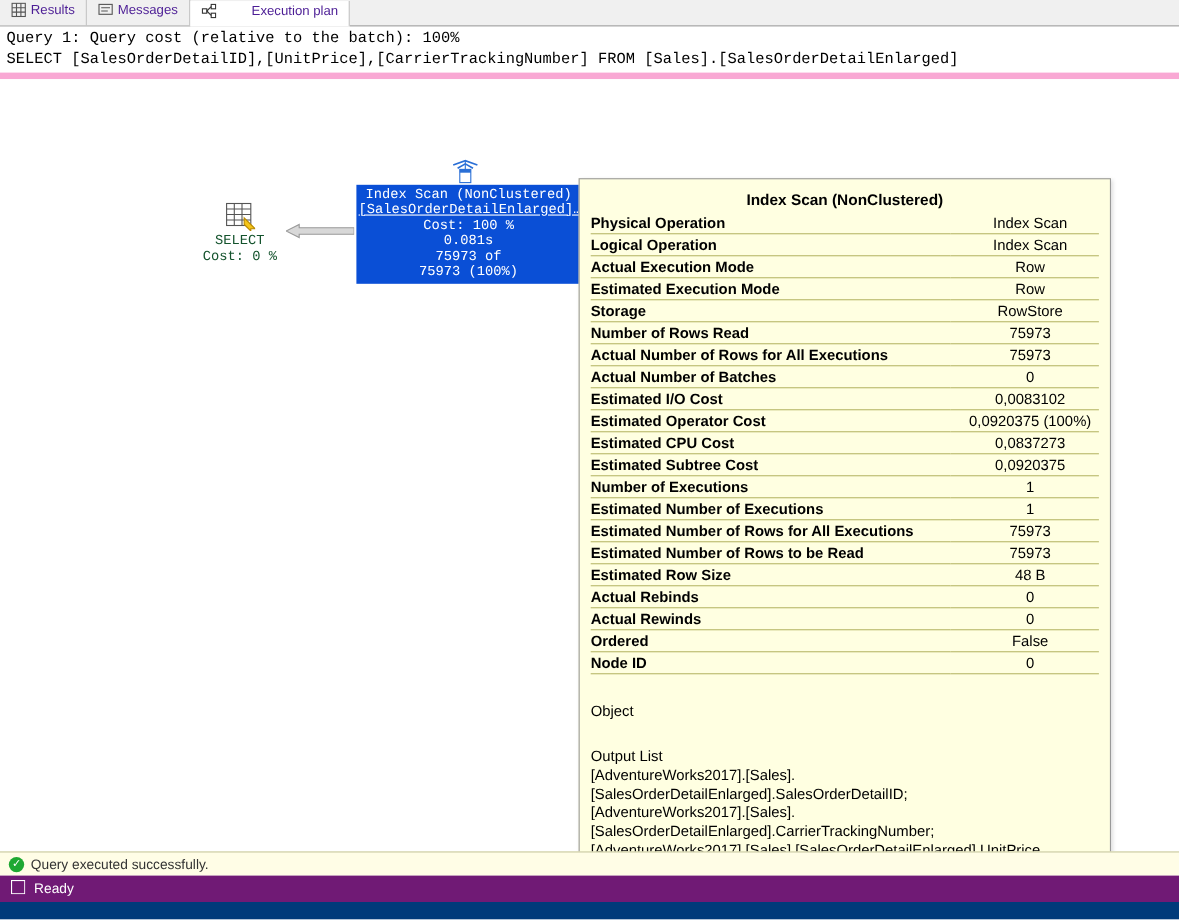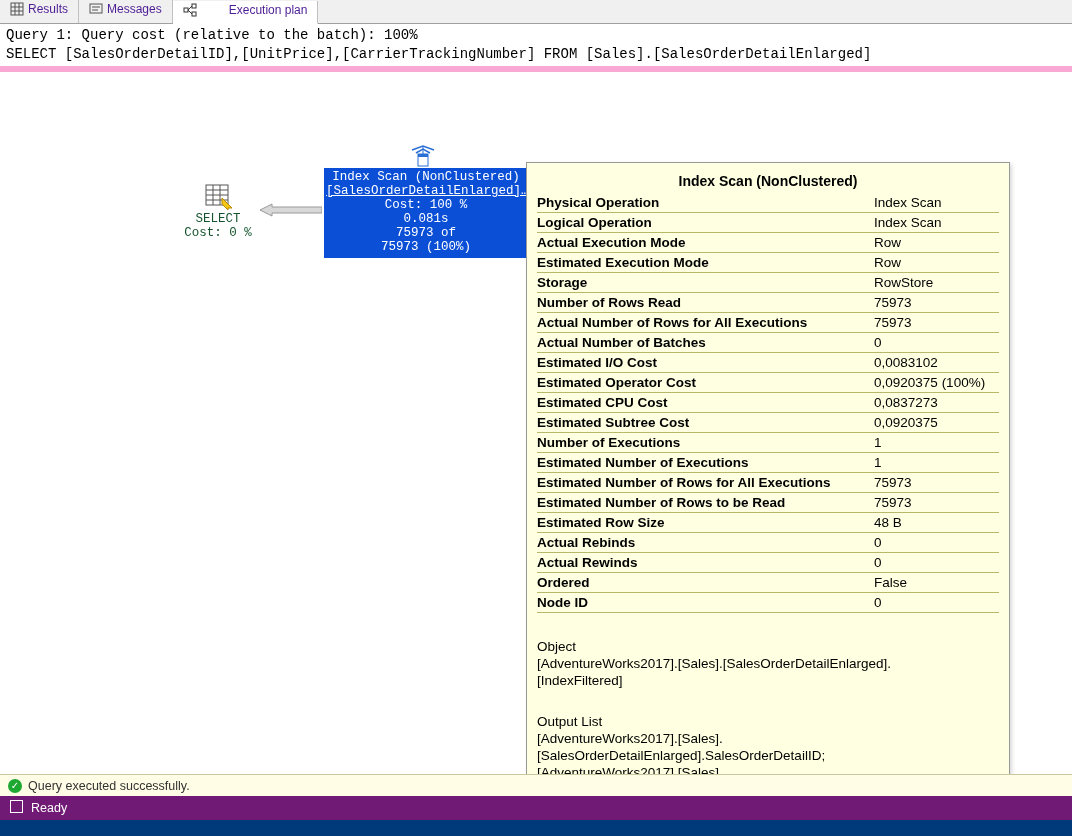--- a/index.html
+++ b/index.html
@@ -88,21 +88,21 @@
   }
   .tooltip .tt-title { text-align:center; font-weight:bold; margin: 2px 0 4px; font-size: 14px; }
   .tooltip .tt-sub { text-align:left; margin-bottom: 10px; font-size: 13.5px; }
   .tt-table { width: 100%; border-collapse: collapse; }
   .tt-row td {
     border-bottom: 1px solid #b8b86a;
     padding: 2px 0;
     vertical-align: top;
   }
   .tt-row td:first-child { font-weight: bold; }
-  .tt-row td:last-child { text-align: left; white-space: nowrap; padding-left: 10px; }
+  .tt-row td:last-child { text-align: center; white-space: nowrap; padding-left: 10px; }
   .tt-sec { font-weight: normal; margin-top: 26px; }
   .tt-obj { margin-top: 2px; word-break: break-word; }
   
   .status1 {
     position: absolute;
     left: 0; right: 0; top: 774px;
     height: 22px;
     background: #fffde6;
     border-top: 1px solid #c8c8a0;
     display: flex; align-items: center;
@@ -295,24 +295,20 @@
             <td>Ordered</td>
             <td>False</td>
           </tr>
           <tr class="tt-row">
             <td>Node ID</td>
             <td>0</td>
           </tr>
         </tbody>
     </table>
     <div class="tt-sec">Object</div>
-    <div id="tt-obj">
-        <div class="tt-obj">[AdventureWorks2017].[Sales].[SalesOrderDetailEnlarged].</div>
-        <div class="tt-obj">[IndexFiltered]</div>
-      </div>
     <div class="tt-sec">Output List</div>
     <div id="tt-out">
         <div class="tt-obj">[AdventureWorks2017].[Sales].</div>
         <div class="tt-obj">[SalesOrderDetailEnlarged].SalesOrderDetailID;</div>
         <div class="tt-obj">[AdventureWorks2017].[Sales].</div>
         <div class="tt-obj">[SalesOrderDetailEnlarged].CarrierTrackingNumber;</div>
         <div class="tt-obj">[AdventureWorks2017].[Sales].[SalesOrderDetailEnlarged].UnitPrice</div>
       </div>
   </div>
 

